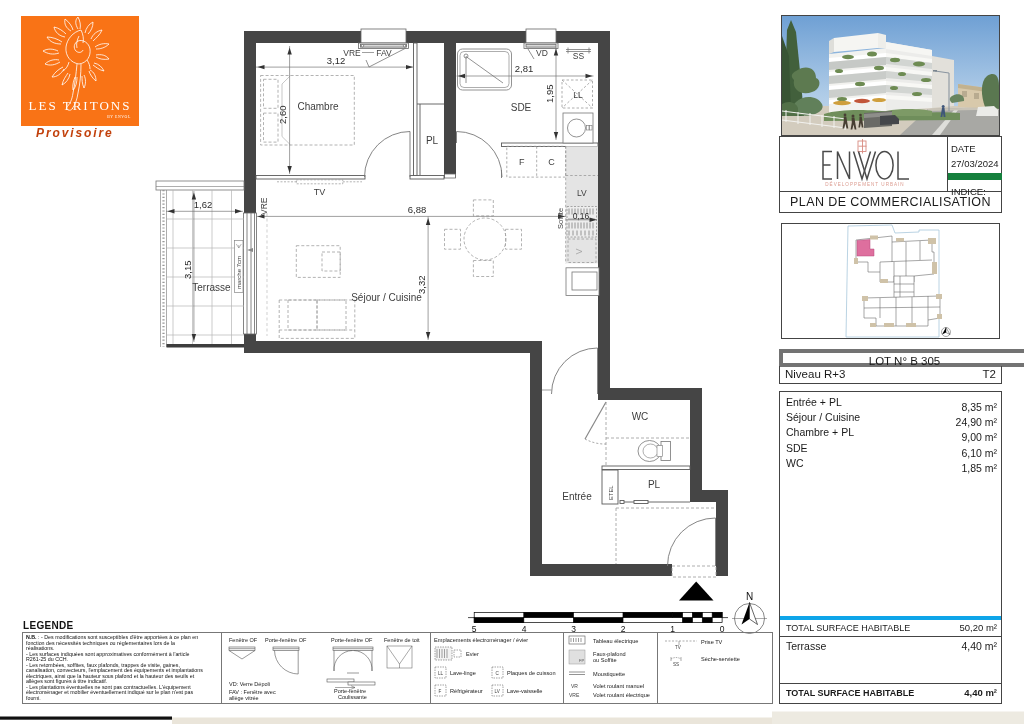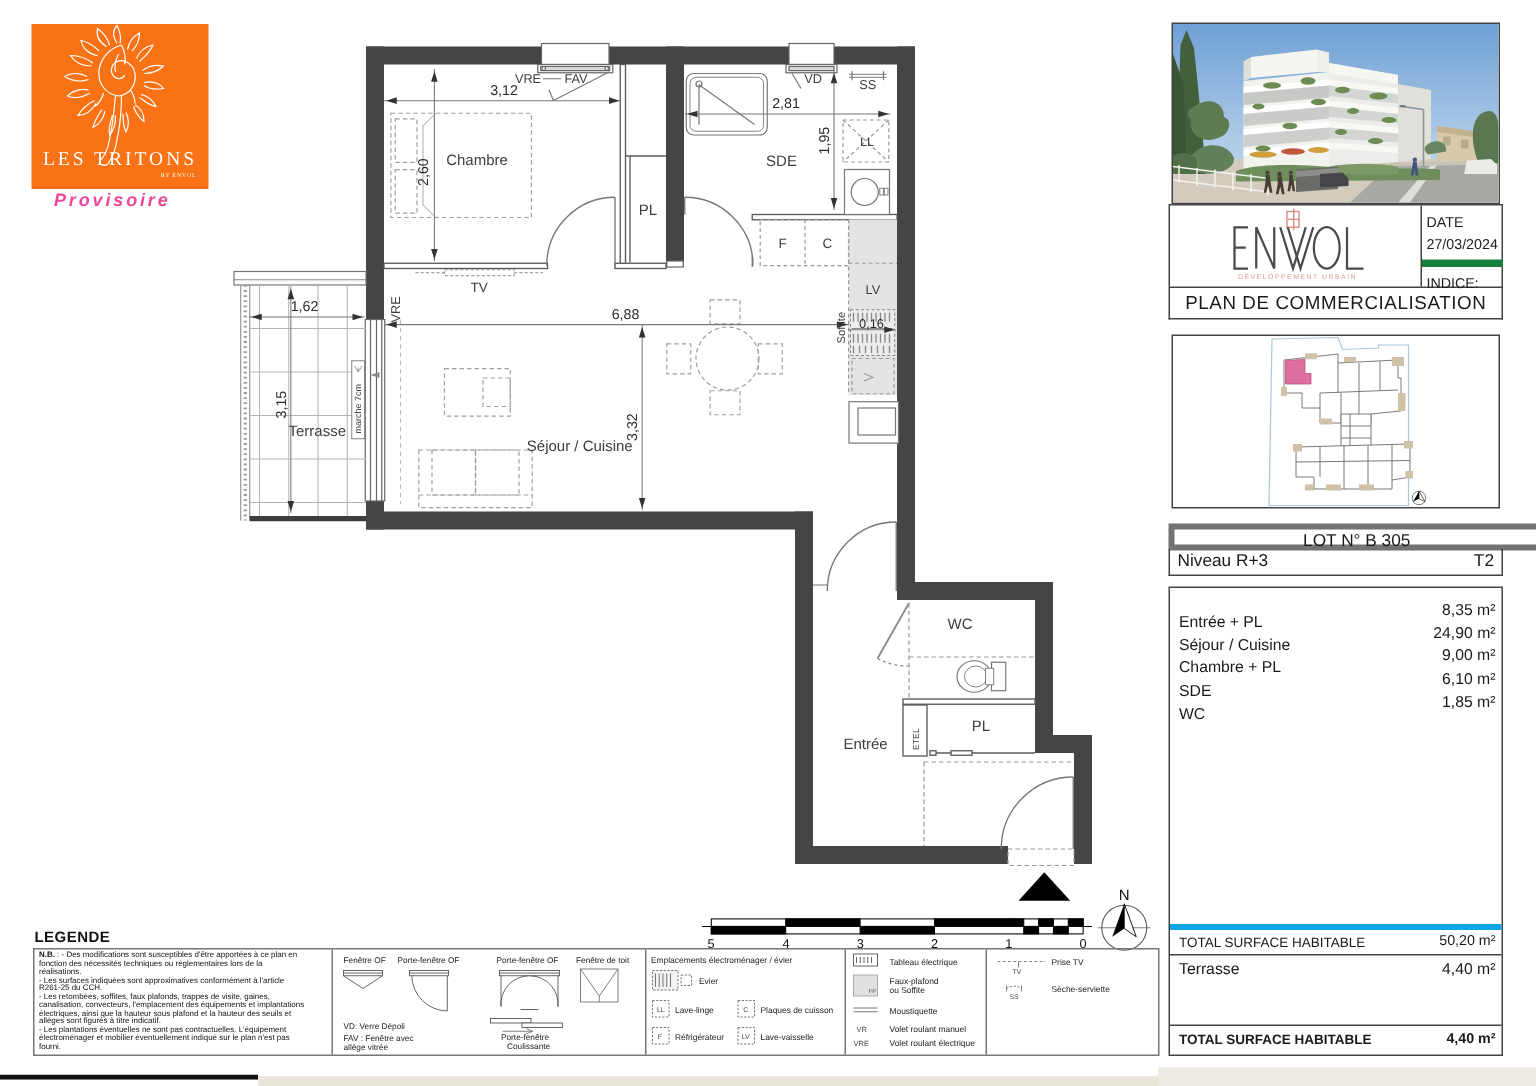--- a/index.html
+++ b/index.html
@@ -443,21 +443,21 @@
 <path d="M57,13 C54,8 54,4 57,1 C59,5 60,9 59,13 M50,15 C45,12 43,8 44,3 C48,6 51,10 52,14 M44,21 C38,20 34,16 33,11 C38,12 42,15 45,18 M40,28 C34,28 29,26 26,21 C31,21 37,23 41,26 M38,37 C32,39 27,38 22,35 C27,32 33,33 37,35 M39,46 C34,49 29,50 24,48 C28,44 34,43 38,44 M43,53 C40,58 36,61 31,61 C34,56 38,53 42,51 M49,58 C48,63 45,67 41,69 C42,64 45,60 47,57 M56,61 C56,66 55,71 52,74 C51,69 53,64 54,61 M63,59 C65,63 65,68 63,72 C61,68 61,63 61,60 M69,54 C73,56 75,60 75,65 C71,62 69,58 68,55 M73,47 C78,48 81,51 83,55 C78,54 75,51 72,49 M75,39 C80,38 85,39 88,43 C83,44 78,43 75,41 M74,31 C78,28 83,27 88,28 C84,32 79,33 75,33 M70,23 C72,18 76,15 81,14 C79,19 75,22 72,25 M64,17 C65,12 68,8 72,6 C72,11 70,15 67,18"></path>
 <path d="M56,48 C55,58 54,68 52,77 C51,84 49,88 45,92 M60,48 C60,58 59,68 57,77 C56,84 54,89 51,93 M45,92 C47,95 50,95 52,92"></path>
 <path d="M48,46 C47,50 45,53 42,55 M66,44 C68,47 69,50 69,53"></path>
 </g>
 
 <text x="59" y="94" style="font-family:'Liberation Serif',serif" font-size="13" fill="#ffffff" text-anchor="middle" letter-spacing="2">LES TRITONS</text>
 <text x="98" y="102" style="font-family:'Liberation Serif',serif" font-size="3.8" fill="#ffffff" text-anchor="middle" letter-spacing="0.6">BY ENVOL</text>
 </svg>
 </div>
 
-<div class="abs" style="left:36px;top:126px;width:110px;height:16px;font-size:12px;font-weight:bold;font-style:italic;letter-spacing:1.9px;color:#ec4899;">Provisoire</div>
+<div class="abs" style="left:36px;top:126px;width:110px;height:16px;font-size:12px;font-weight:bold;font-style:italic;letter-spacing:1.9px;color:#c2410c;">Provisoire</div>
 
 <div class="abs" style="left:779px;top:15px;width:223px;height:690px;">
 
 <div class="abs" style="left:2px;top:0px;width:219px;height:121px;border:1px solid #444;box-sizing:border-box;">
 <svg width="217" height="119" viewBox="0 0 217 119">
 <defs>
 <linearGradient id="sky" x1="0" y1="0" x2="0" y2="1">
 <stop offset="0" stop-color="#6fa0d4"></stop>
             <stop offset="0.65" stop-color="#aecbe7"></stop>
             <stop offset="1" stop-color="#c8dcee"></stop>
@@ -595,21 +595,21 @@
 <ellipse cx="104.5" cy="28.2" rx="8.6" ry="13.8"></ellipse>
 <path d="M118,14.5 L118,42 L129,42"></path>
 </g>
 
 <text x="85" y="49" font-size="4.6" fill="#dc9c90" text-anchor="middle" letter-spacing="1">DÉVELOPPEMENT URBAIN</text>
 </svg>
 
 <div class="abs" style="left:167px;top:0px;width:54px;height:54px;border-left:1px solid #444;font-size:9.5px;color:#222;">
 <div style="padding:6px 0 0 3px;">DATE</div>
 <div style="padding:4px 0 0 3px;">27/03/2024</div>
-<div style="border-top:5px solid #15803d;margin-top:4px;padding:6px 0 0 3px;">INDICE:</div>
+<div style="border-top:7px solid #15803d;margin-top:4px;padding:6px 0 0 3px;">INDICE:</div>
 </div>
 </div>
 
 <div class="abs" style="left:0px;top:177px;width:223px;height:21px;border:1px solid #444;border-top:none;box-sizing:border-box;text-align:center;font-size:12.5px;color:#1a1a1a;letter-spacing:0.4px;line-height:20px;">PLAN DE COMMERCIALISATION</div>
 
 <div class="abs" style="left:2px;top:208px;width:219px;height:116px;border:1px solid #444;box-sizing:border-box;">
 <svg width="217" height="114" viewBox="0 0 217 114">
 
 <path d="M66,2 L110,1 L113,9 L137,8 L137,6 L157,6 L157,113 L64,113 z" fill="none" stroke="#a8c8dc" stroke-width="0.8"></path>
 <g transform="translate(58,-2)">
@@ -660,21 +660,21 @@
 
 <div class="abs" style="left:0px;top:334px;width:251px;height:18px;border:4px solid #737373;box-sizing:border-box;text-align:center;font-size:11.5px;color:#1a1a1a;line-height:17px;">LOT N° B 305</div>
 
 <div class="abs" style="left:0px;top:351px;width:223px;height:18px;border:1px solid #444;border-top:none;box-sizing:border-box;font-size:11.5px;color:#1a1a1a;line-height:17px;">
 <span style="position:absolute;left:5px;">Niveau R+3</span>
 <span style="position:absolute;right:5px;">T2</span>
 </div>
 
 <div class="abs" style="left:0px;top:376px;width:223px;height:313px;border:1px solid #444;box-sizing:border-box;font-size:10.5px;color:#1a1a1a;">
 
-<div style="position:absolute;left:6px;top:16px;line-height:15.2px;">
+<div style="position:absolute;left:6px;top:3px;line-height:15.2px;">
 Entrée + PL<br>Séjour / Cuisine<br>Chambre + PL<br>SDE<br>WC</div>
 <div style="position:absolute;right:4px;top:8px;line-height:15.2px;text-align:right;">
 8,35 m²<br>24,90 m²<br>9,00 m²<br>6,10 m²<br>1,85 m²</div>
 
 <div style="position:absolute;left:0;top:224px;width:100%;border-top:4px solid #0ea5e9;border-bottom:1px solid #444;height:16px;font-size:9px;font-weight:normal;line-height:16px;">
 <span style="position:absolute;left:6px;">TOTAL SURFACE HABITABLE</span>
 <span style="position:absolute;right:4px;font-size:9.5px;">50,20 m²</span>
       </div>
 
 <div style="position:absolute;left:0;top:245px;width:100%;height:18px;line-height:18px;">

